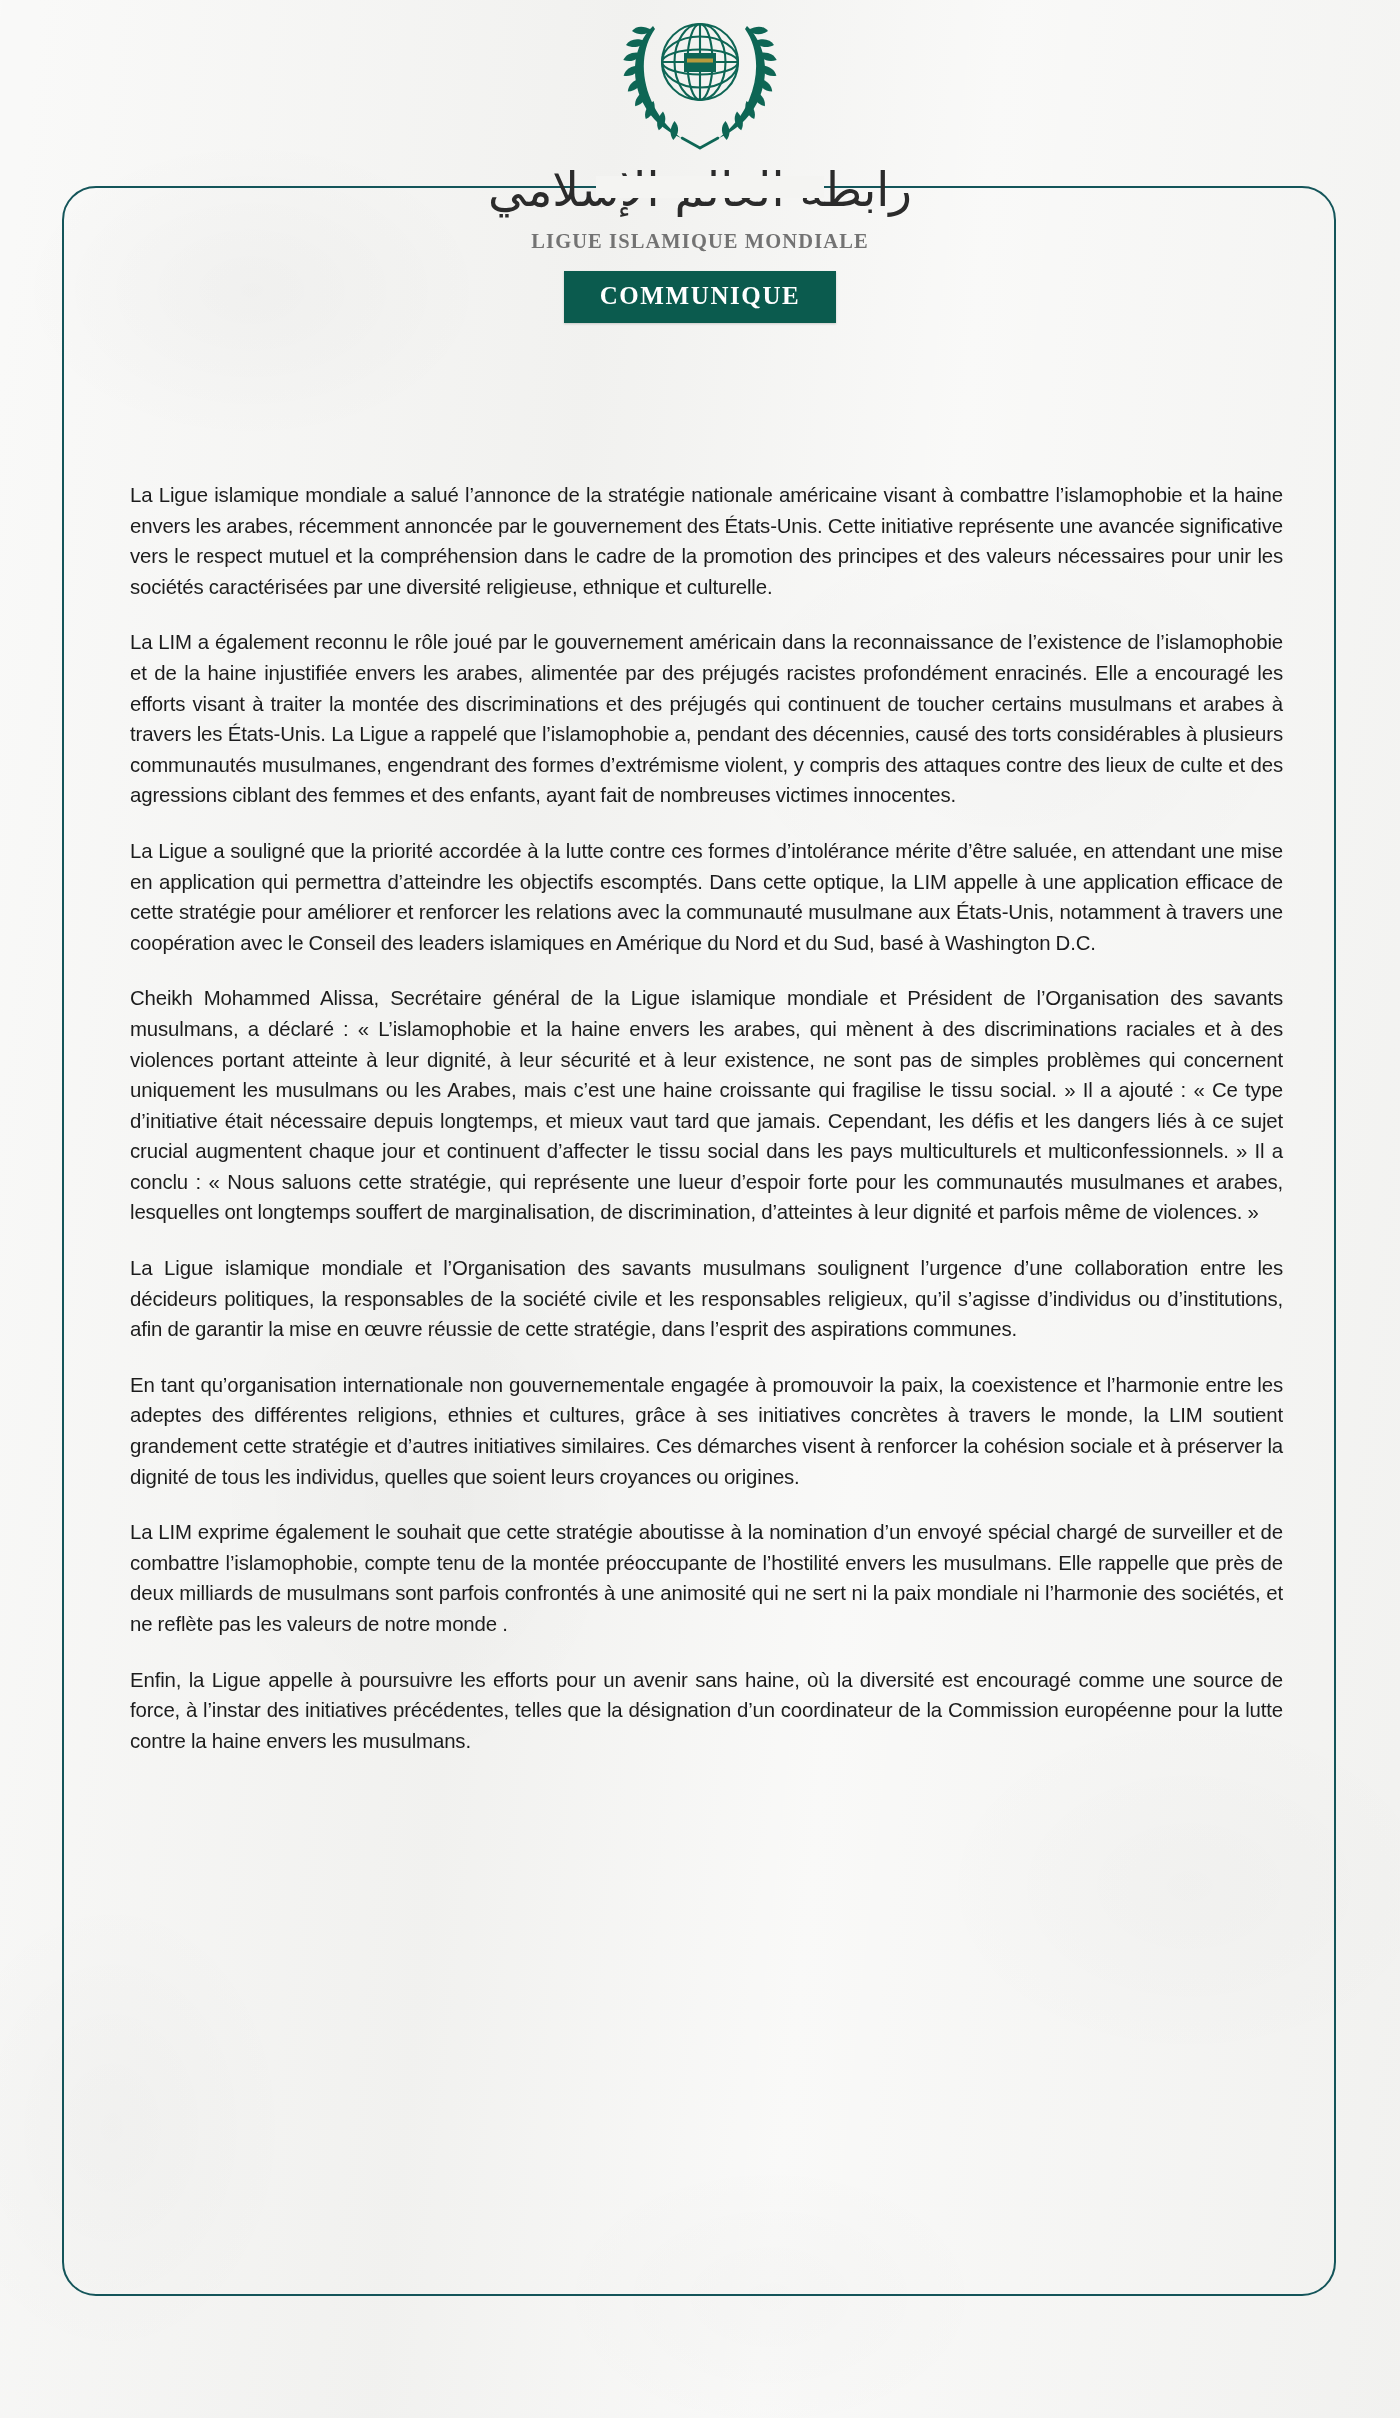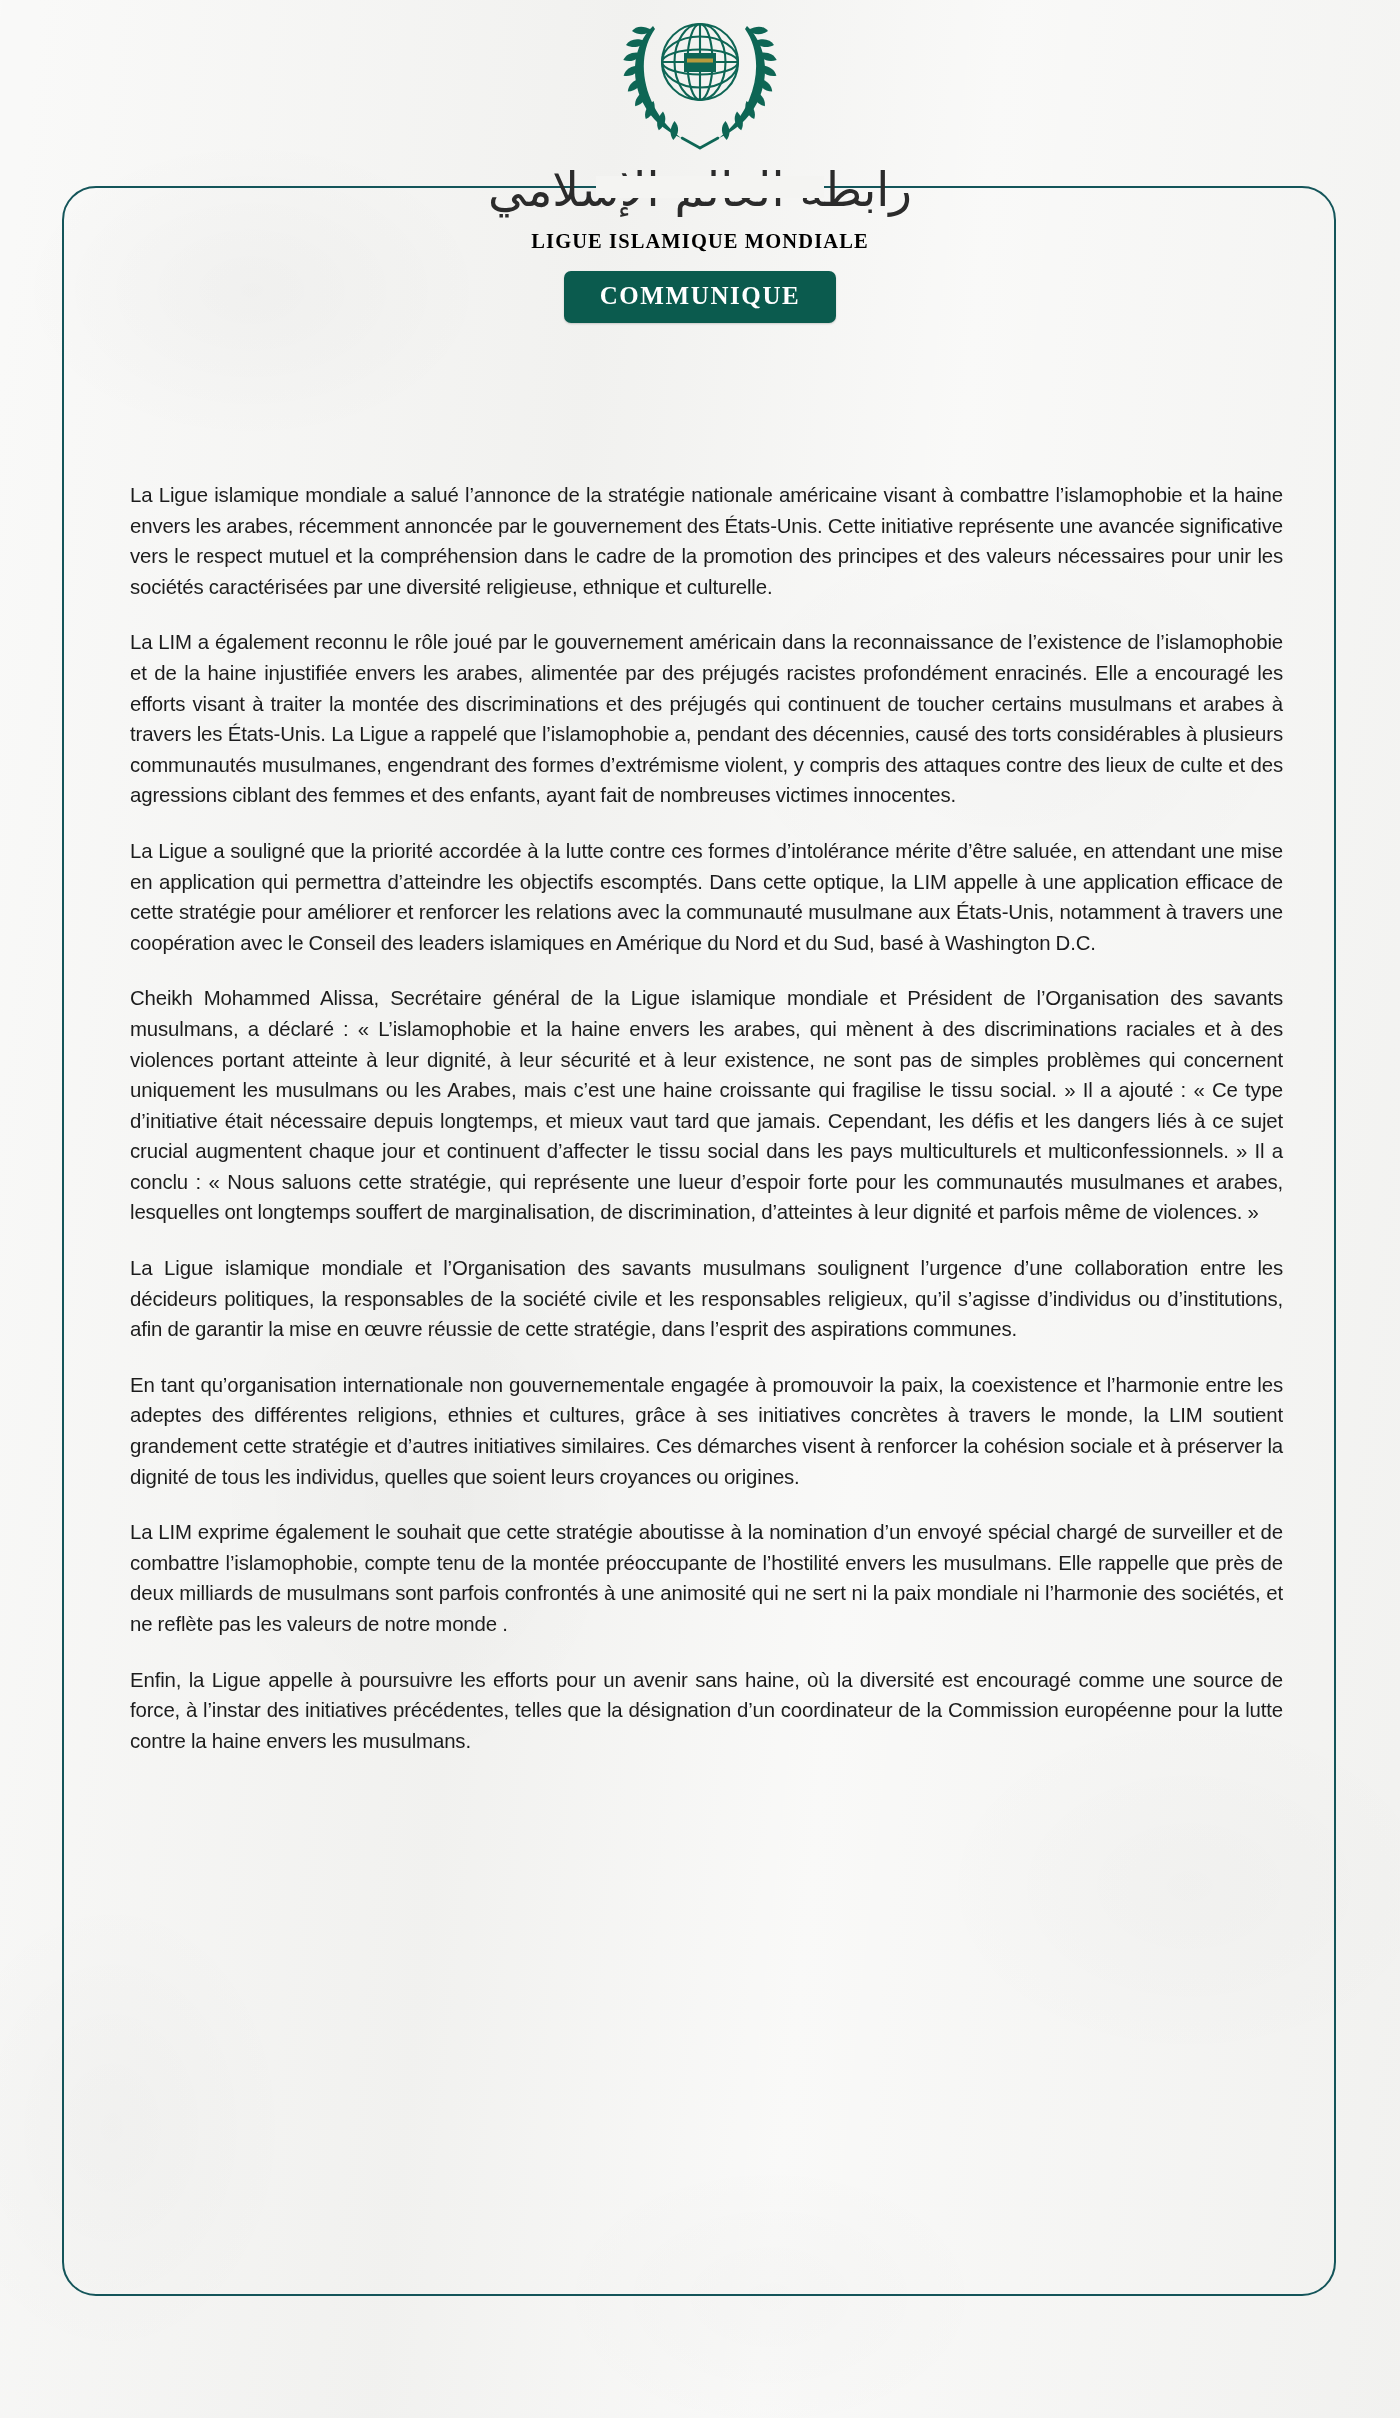--- a/index.html
+++ b/index.html
@@ -77,36 +77,36 @@
     height: 150px;
     display: block;
   }
 
   .org-name {
     margin-top: 2px;
     font-family: "Liberation Serif", serif;
     font-weight: bold;
     font-size: 20.5px;
     letter-spacing: 1.1px;
-    color: #000000;
+    color: #737373;
   }
 
   .badge-wrap {
     margin-top: 18px;
   }
   .badge {
     display: inline-block;
     background: #0b5b4e;
     color: #ffffff;
     font-family: "Liberation Serif", serif;
     font-weight: bold;
     font-size: 25px;
     letter-spacing: 1.6px;
     padding: 11px 36px 13px;
-    border-radius: 7px;
+    border-radius: 0;
     box-shadow: 0 1px 2px rgba(0,0,0,0.18);
   }
 
   
   .content {
     position: absolute;
     left: 118px;
     top: 480px;
     width: 1165px;
     z-index: 5;

